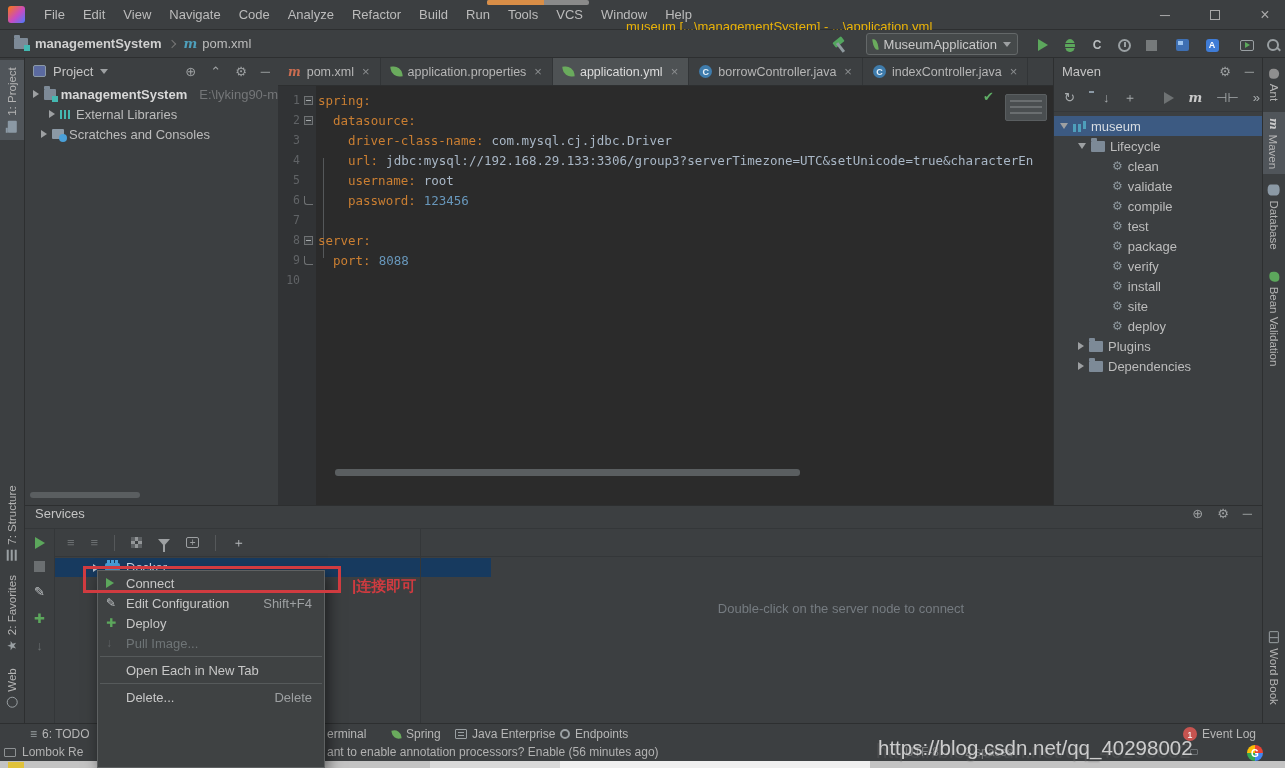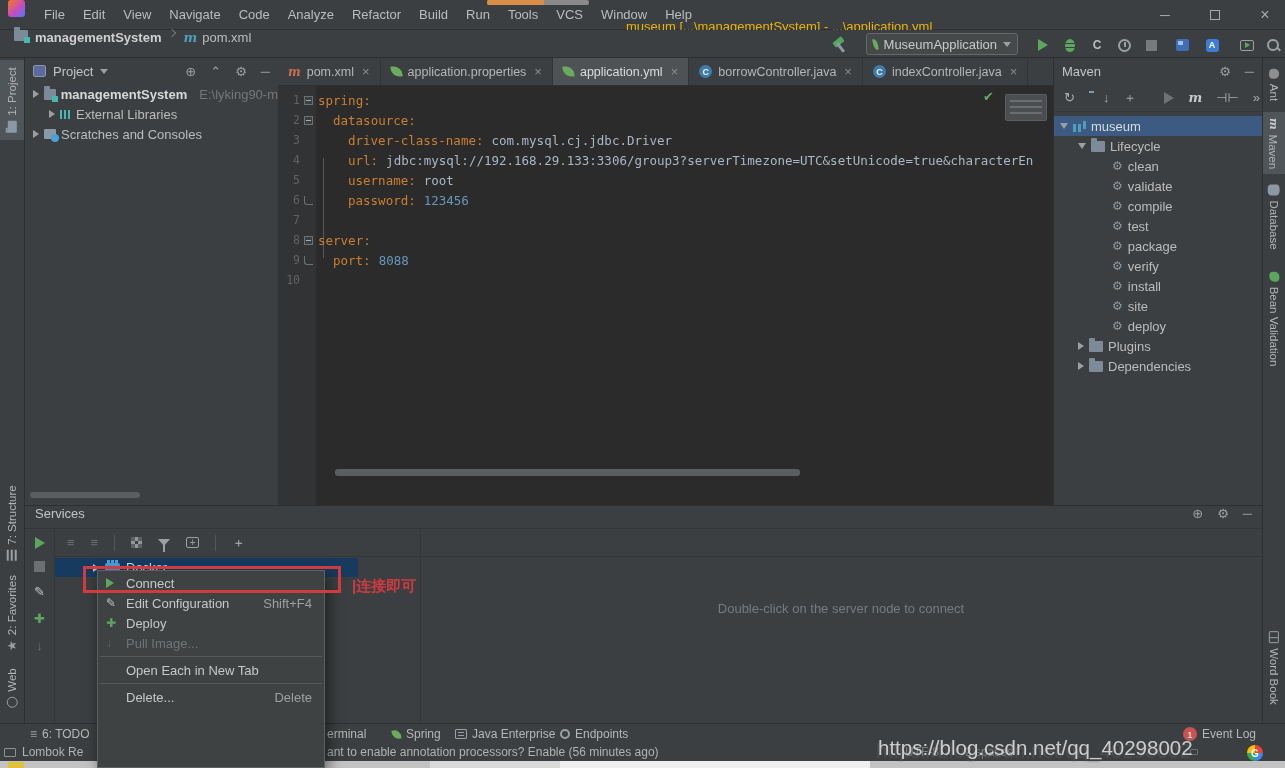--- a/index.html
+++ b/index.html
@@ -1,19 +1,19 @@
 <!DOCTYPE html>
 <html><head>
 <meta charset="utf-8">
 <style>
   *{margin:0;padding:0;box-sizing:border-box}
   html,body{background:#222;font-family:"Liberation Sans","DejaVu Sans",sans-serif}
   #app{position:relative;width:1285px;height:768px;background:#3c3f41;overflow:hidden;color:#bcbcbc;font-size:13px}
   .abs{position:absolute}
-  .row{display:flex;align-items:flex-start}
+  .row{display:flex;align-items:center}
   .grow{flex:1}
 
   
   #titlebar{left:0;top:0;width:1285px;height:30px;background:#3c3f41;border-bottom:1px solid #2d2f30}
   #logo{width:17px;height:17px;border-radius:3px;background:linear-gradient(135deg,#f97a12,#c84bc2 55%,#4a7bff);margin:0 10px 0 8px}
   .menu-item{padding:0 9px;line-height:29px;color:#bcbcbc;cursor:default}
   #win-title{position:absolute;left:626px;top:12px;line-height:30px;color:#eab308;white-space:nowrap}
   .win-ctl{position:absolute;top:0;width:34px;height:30px;text-align:center;line-height:30px;color:#a9a9a9;font-size:14px}
   #ctl-max i{display:inline-block;width:10px;height:10px;border:1px solid #a9a9a9;margin-top:10px}
   #progress-chip{position:absolute;left:487px;top:0;width:102px;height:5px;background:#8a8a8a;border-radius:2px;overflow:hidden}
@@ -125,21 +125,21 @@
   
   #services{left:25px;top:505px;width:1237px;height:218px;background:#3c3f41;border-top:1px solid #2d2f30}
   #svc-head{height:23px;display:flex;align-items:flex-start;padding:0 10px;color:#c4c4c4;border-bottom:1px solid #343739}
   #svc-tools{position:absolute;left:30px;top:23px;width:1207px;height:28px;border-bottom:1px solid #343739;display:flex;align-items:center;gap:16px;padding:0 12px;color:#9da0a2}
   #svc-side{position:absolute;left:0;top:23px;width:30px;bottom:0;border-right:1px solid #343739;display:flex;flex-direction:column;align-items:center;gap:12px;padding-top:8px}
   .funnel{width:0;height:0;border-left:6px solid transparent;border-right:6px solid transparent;border-top:7px solid #9da0a2;position:relative}
   .funnel::after{content:"";position:absolute;left:-1px;top:-1px;width:2px;height:7px;background:#9da0a2}
   .grp-ico{width:11px;height:11px;background-image:repeating-linear-gradient(0deg,#9da0a2 0 4px,transparent 4px 7px),repeating-linear-gradient(90deg,#9da0a2 0 4px,transparent 4px 7px);background-blend-mode:multiply;opacity:.9}
   .frame-plus{width:13px;height:11px;border:1px solid #9da0a2;border-radius:2px;font-size:10px;line-height:9px;text-align:center;color:#9da0a2}
   .dim-ico{color:#6b6f71}
-  #docker-row{position:absolute;left:30px;top:52px;width:303px;height:19px;background:#173a5f;display:flex;align-items:center;gap:6px;padding-left:38px;color:#cfd8e6}
+  #docker-row{position:absolute;left:30px;top:52px;width:436px;height:19px;background:#173a5f;display:flex;align-items:center;gap:6px;padding-left:38px;color:#cfd8e6}
   .whale{width:15px;height:10px;background:#4a9fd8;border-radius:2px 2px 4px 4px;position:relative}
   .whale::before{content:"";position:absolute;left:2px;top:-3px;width:3px;height:3px;background:#4a9fd8;box-shadow:4px 0 0 #4a9fd8,8px 0 0 #4a9fd8}
   #svc-split{position:absolute;left:395px;top:23px;width:1px;bottom:0;background:#343739}
   #svc-hint{position:absolute;left:395px;right:0;top:95px;text-align:center;color:#757b80}
 
   
   #bottom-bar{left:0;top:723px;width:1285px;height:20px;background:#3c3f41;border-top:1px solid #2d2f30;font-size:12px}
   #status-bar{left:0;top:743px;width:1285px;height:18px;background:#3c3f41;font-size:12px;color:#b2b2b2}
   .bb-item{position:absolute;top:0;height:20px;display:flex;align-items:center;gap:5px;color:#b6b6b6;cursor:pointer}
   .sb-item{position:absolute;top:0;height:18px;display:flex;align-items:center;gap:5px}
@@ -323,21 +323,21 @@
       <span class="tri-r"></span>
       <span class="fold-icon teal"></span>
       <span style="color:#d8d8d8;font-weight:bold">managementSystem</span>
       <span class="path-dim">E:\lyking90-m</span>
     </div>
     <div class="tree-row" style="padding-left:24px">
       <span class="tri-r"></span>
       <span class="i-lib"></span>
       <span>External Libraries</span>
     </div>
-    <div class="tree-row" style="padding-left:8px">
+    <div class="tree-row" style="padding-left:16px">
       <span class="tri-r"></span>
       <span class="i-scratch"></span>
       <span>Scratches and Consoles</span>
     </div>
     <div class="hscroll" style="left:5px;top:434px;width:110px"></div>
   </div>
 
   <div id="editor" class="abs">
     <div id="tabbar">
       <div class="etab">

